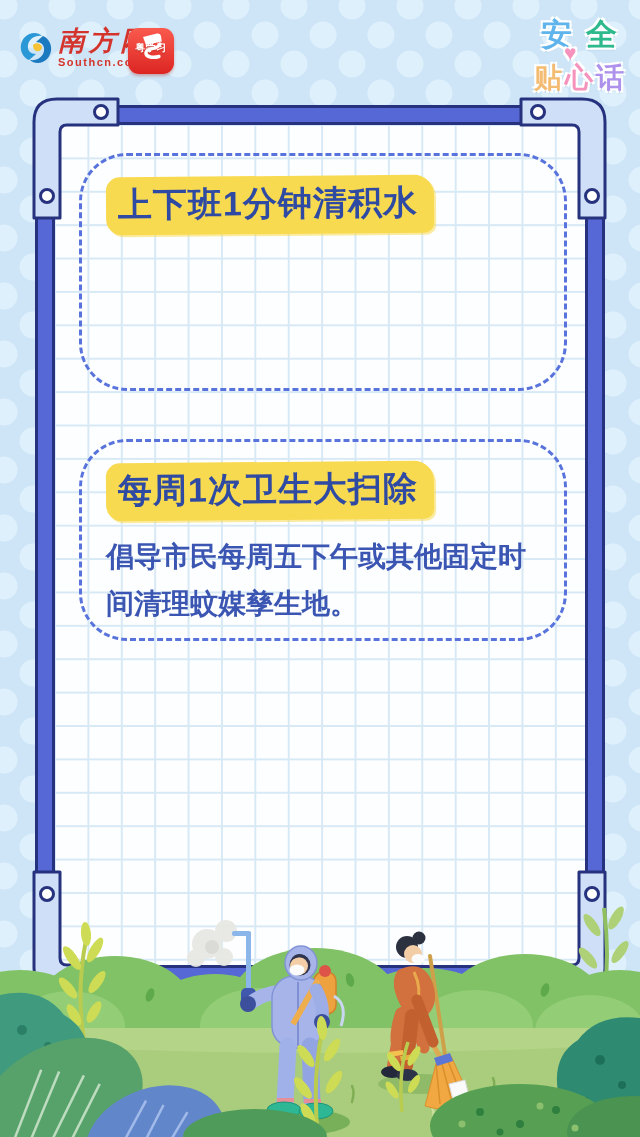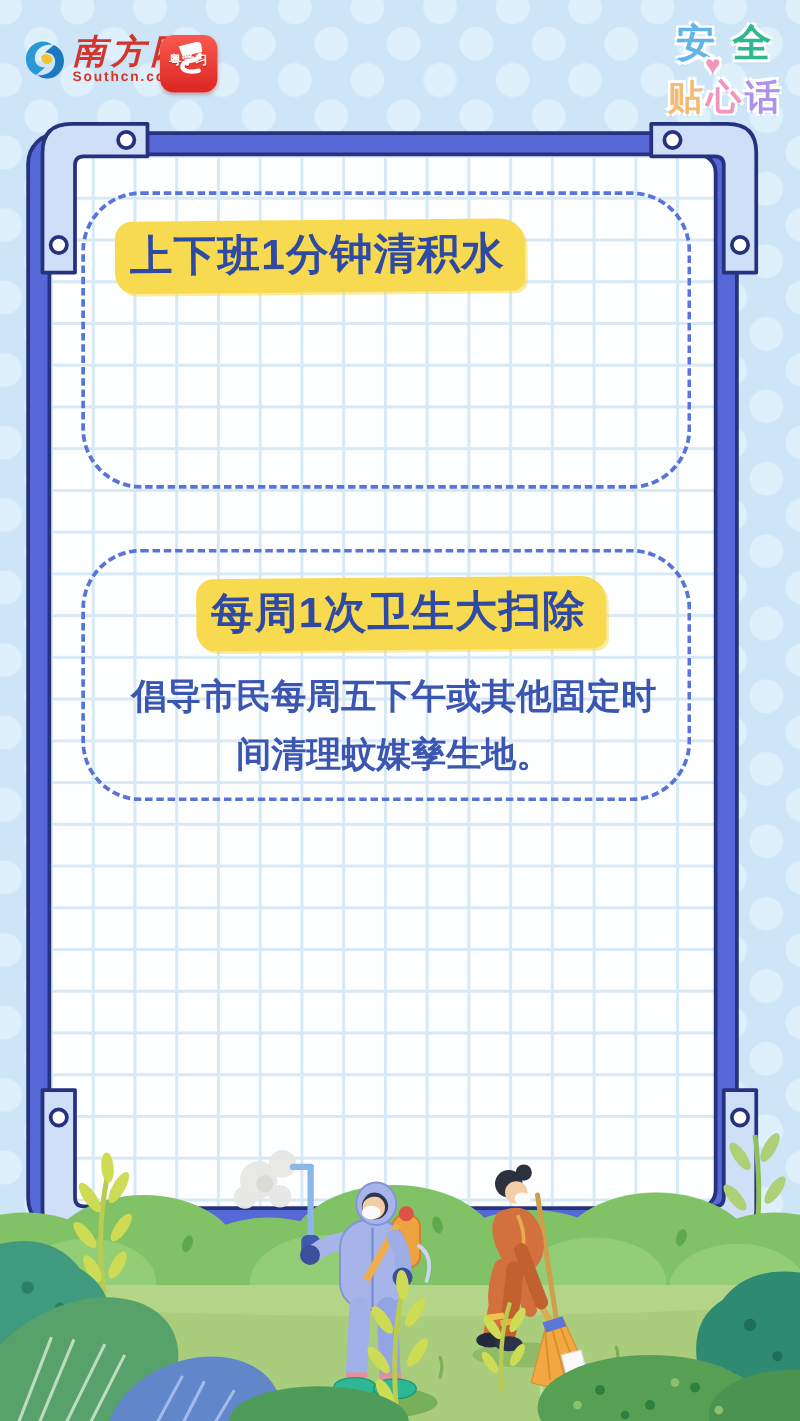--- a/index.html
+++ b/index.html
@@ -27,37 +27,37 @@
   .yxx .lbl{font-size:10px;font-weight:800;color:#fff;margin-bottom:19px;letter-spacing:.5px;text-shadow:0 1px 1px rgba(150,20,10,.6);}
   .slogan{position:absolute;right:6px;top:14px;width:110px;z-index:6;}
   .slogan .l1{display:flex;gap:14px;justify-content:center;font-size:31px;font-weight:800;}
   .slogan .l2{display:flex;gap:3px;justify-content:center;font-size:28px;font-weight:800;margin-top:3px;}
   .slogan span{
     text-shadow:-2px -2px 0 #fff,2px -2px 0 #fff,-2px 2px 0 #fff,2px 2px 0 #fff,0 2px 2px rgba(120,150,190,.45);
   }
   .slogan .heart{position:absolute;left:40px;top:27px;font-size:21px;
     text-shadow:-2px -2px 0 #fff,2px -2px 0 #fff,-2px 2px 0 #fff,2px 2px 0 #fff;}
   
-  .board{position:absolute;left:21px;top:105px;width:564px;height:874px;
+  .board{position:absolute;left:35px;top:105px;width:564px;height:874px;
     background:#5568d5;border:3px solid #26327d;border-radius:26px;z-index:1;}
   .paper{position:absolute;left:14px;top:14px;right:14px;bottom:14px;
     background:#fdfeff;border:3px solid #26327d;border-radius:16px;
     background-image:
       linear-gradient(#d8e9f6 2px,transparent 2px),
       linear-gradient(90deg,#d8e9f6 2px,transparent 2px);
     background-size:33.4px 33.4px;background-position:-1px -1px;}
   .bracket{position:absolute;z-index:2;}
   .b-tl{left:31px;top:96px;}
   .b-tr{left:518px;top:96px;transform:scaleX(-1);}
   .b-bl{left:31px;top:869px;transform:scaleY(-1);}
   .b-br{left:518px;top:869px;transform:scale(-1,-1);}
   
   .tip{position:absolute;left:24px;width:488px;border:3px dashed #5873dc;border-radius:48px;box-sizing:border-box;}
   .tip1{top:28px;height:238px;}
-  .tip2{top:314px;height:202px;text-align:center;}
+  .tip2{top:314px;height:202px;}
   .tip3{top:566px;height:250px;}
   .tip h2{margin:20px 0 0 24px;display:inline-block;
     font-size:34px;font-weight:800;color:#2f4aa3;letter-spacing:1px;
     background:#f8da50;padding:5px 16px 7px 12px;
     border-radius:14px 20px 10px 16px;transform:rotate(-.5deg);
     box-shadow:2px 2px 0 rgba(248,218,80,.55);}
   .tip p{margin:13px 12px 0 24px;font-size:28px;line-height:47px;
     color:#3b56b2;font-weight:600;letter-spacing:0;}
   
   .scene{position:absolute;left:0;top:900px;width:640px;height:237px;z-index:3;}

